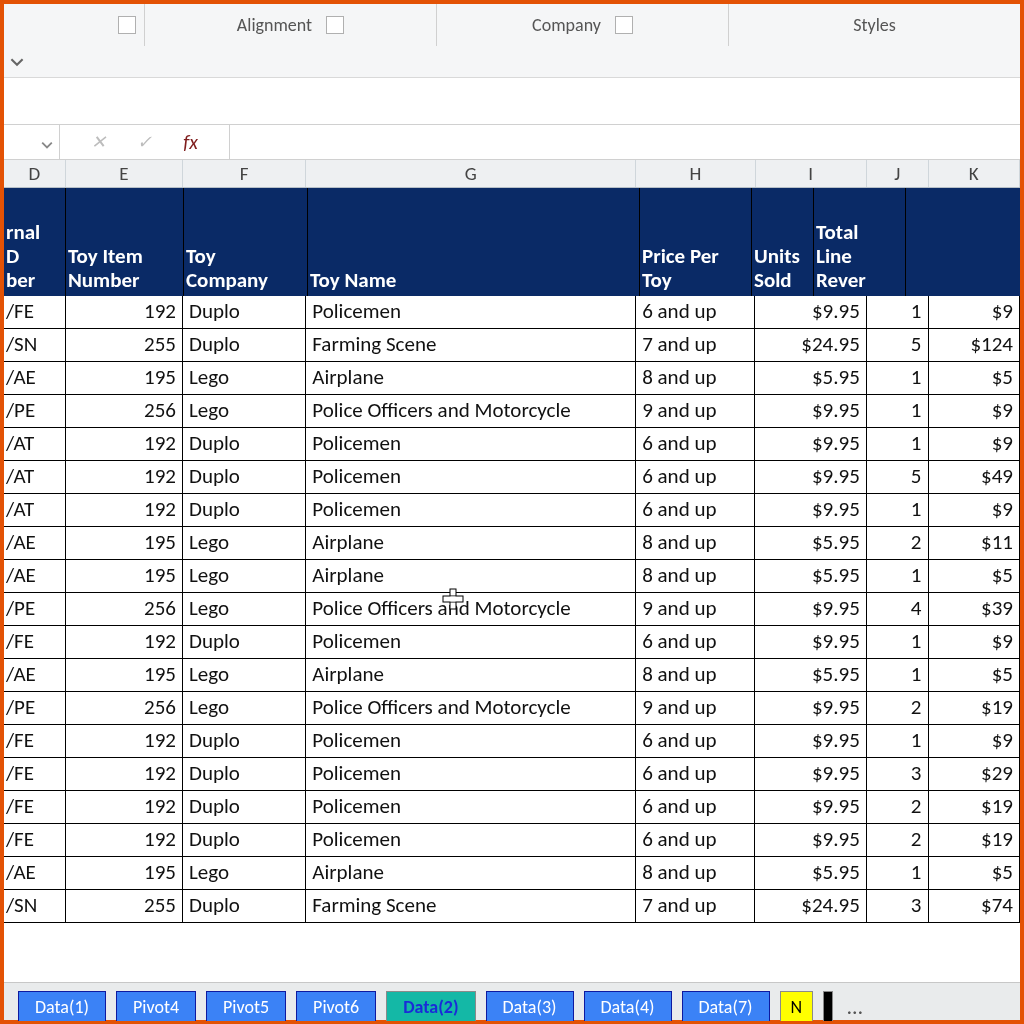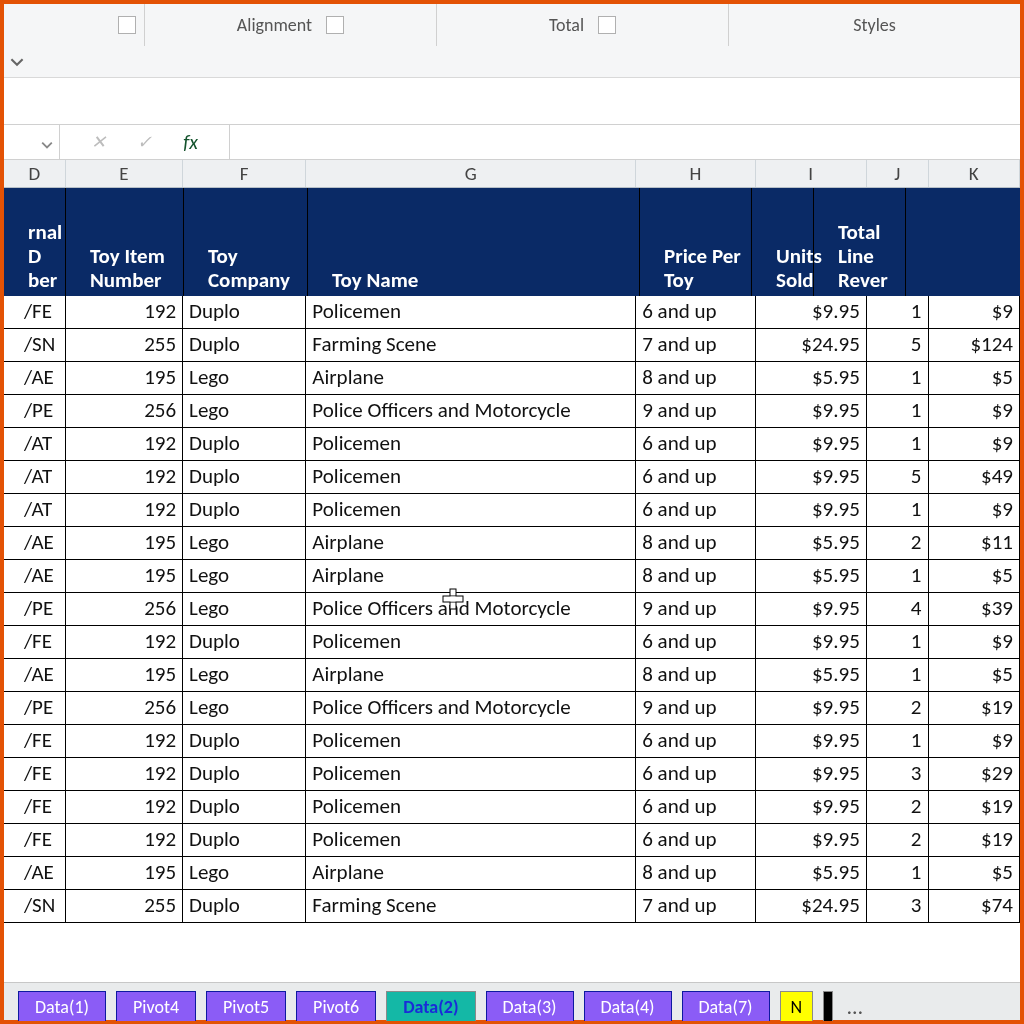--- a/index.html
+++ b/index.html
@@ -20,71 +20,71 @@
   .qat .dd svg{display:block;}
 
   
   .spacer { height:46px; background:#fff; }
 
   
   .formula-bar { height:36px; display:flex; align-items:center; border-top:1px solid #d0d0d0; border-bottom:1px solid #d0d0d0; background:#fff; }
   .namebox { width:56px; height:36px; border-right:1px solid #d0d0d0; display:flex; align-items:center; justify-content:flex-end; padding-right:6px; }
   .namebox .dd{ width:12px;height:12px;}
   .fb-buttons { width:170px; height:36px; display:flex; align-items:center; justify-content:space-evenly; border-right:1px solid #d0d0d0; color:#bdbdbd; font-size:18px; font-style:italic;}
-  .fb-buttons .fx { color:#14532d; font-style:italic; font-weight:normal; font-size:20px;}
+  .fb-buttons .fx { color:#7f1d1d; font-style:italic; font-weight:normal; font-size:20px;}
   .fb-input { flex:1; padding-left:14px; font-size:22px; color:#222; }
 
   
   .col-headers { height:28px; display:flex; background:#eef0f2; border-bottom:1px solid #b7c0c8; font-size:19px; color:#444; }
   .col-headers .ch { border-right:1px solid #cfd6db; display:flex; align-items:center; justify-content:center; }
 
   
   .cD{width:62px;} .cE{width:118px;} .cF{width:124px;} .cG{width:332px;}
   .cH{width:120px;} .cI{width:112px;} .cJ{width:62px;} .cK{width:92px;}
 
   
   .hdr-row { display:flex; background:#0a2a66; color:#fff; font-weight:bold; font-size:21px; height:108px; }
-  .hdr-row .hc { padding:6px 6px 4px 24px; display:flex; align-items:flex-end; line-height:1.15; border-right:1px solid #000; }
+  .hdr-row .hc { padding:6px 6px 4px 2px; display:flex; align-items:flex-end; line-height:1.15; border-right:1px solid #000; }
 
   
   .rows { }
   .row { display:flex; height:33px; border-bottom:1px solid #000; font-size:21px; color:#111; }
   .row .c { border-right:1px solid #000; padding:2px 6px 0 6px; overflow:hidden; white-space:nowrap; }
   .row .c.num { text-align:right; }
-  .row .c.cD { padding-left:20px; }
+  .row .c.cD { padding-left:2px; }
 
   
   .cursor { position:absolute; left:438px; top:584px; width:22px; height:22px; pointer-events:none; }
   .cursor svg{display:block;}
 
   
   .sheet-bar { position:absolute; left:0; right:0; bottom:0; height:38px; background:#e9ebec; display:flex; align-items:flex-end; padding-left:14px; gap:10px; border-top:1px solid #c7c7c7;}
   .tab { height:30px; padding:0 16px; display:flex; align-items:center; font-size:18px; border:1px solid #8a8a8a; border-bottom:none; border-radius:0 0 0 0; position:relative; top:1px;}
-  .tab.inactive { background:#8b5cf6; color:#fff; border-color:#0e1aa0;}
+  .tab.inactive { background:#3b82f6; color:#fff; border-color:#0e1aa0;}
   .tab.active { background:#14b8a6; color:#1a2bd8; font-weight:bold; }
   .tab.yellow { background:#ffff00; color:#000; padding:0 10px;}
   .tab.black { background:#000; width:10px; padding:0;}
   .tab.more { background:transparent; border:none; color:#555; font-size:22px; padding:0 4px;}
 </style>
 </head>
 <body>
 <div class="frame">
 
 <div class="ribbon-groups">
   <div class="grp">
         <span class="dlg"></span>
       </div>
   <div class="sep"></div>
   <div class="grp">
         <span>Alignment</span>
         <span class="dlg"></span>
       </div>
   <div class="sep"></div>
   <div class="grp">
-        <span>Total</span>
+        <span>Company</span>
         <span class="dlg"></span>
       </div>
   <div class="sep"></div>
   <div class="grp">
         <span>Styles</span>
       </div>
 </div>
 
 <div class="qat">
   <span class="dd">

